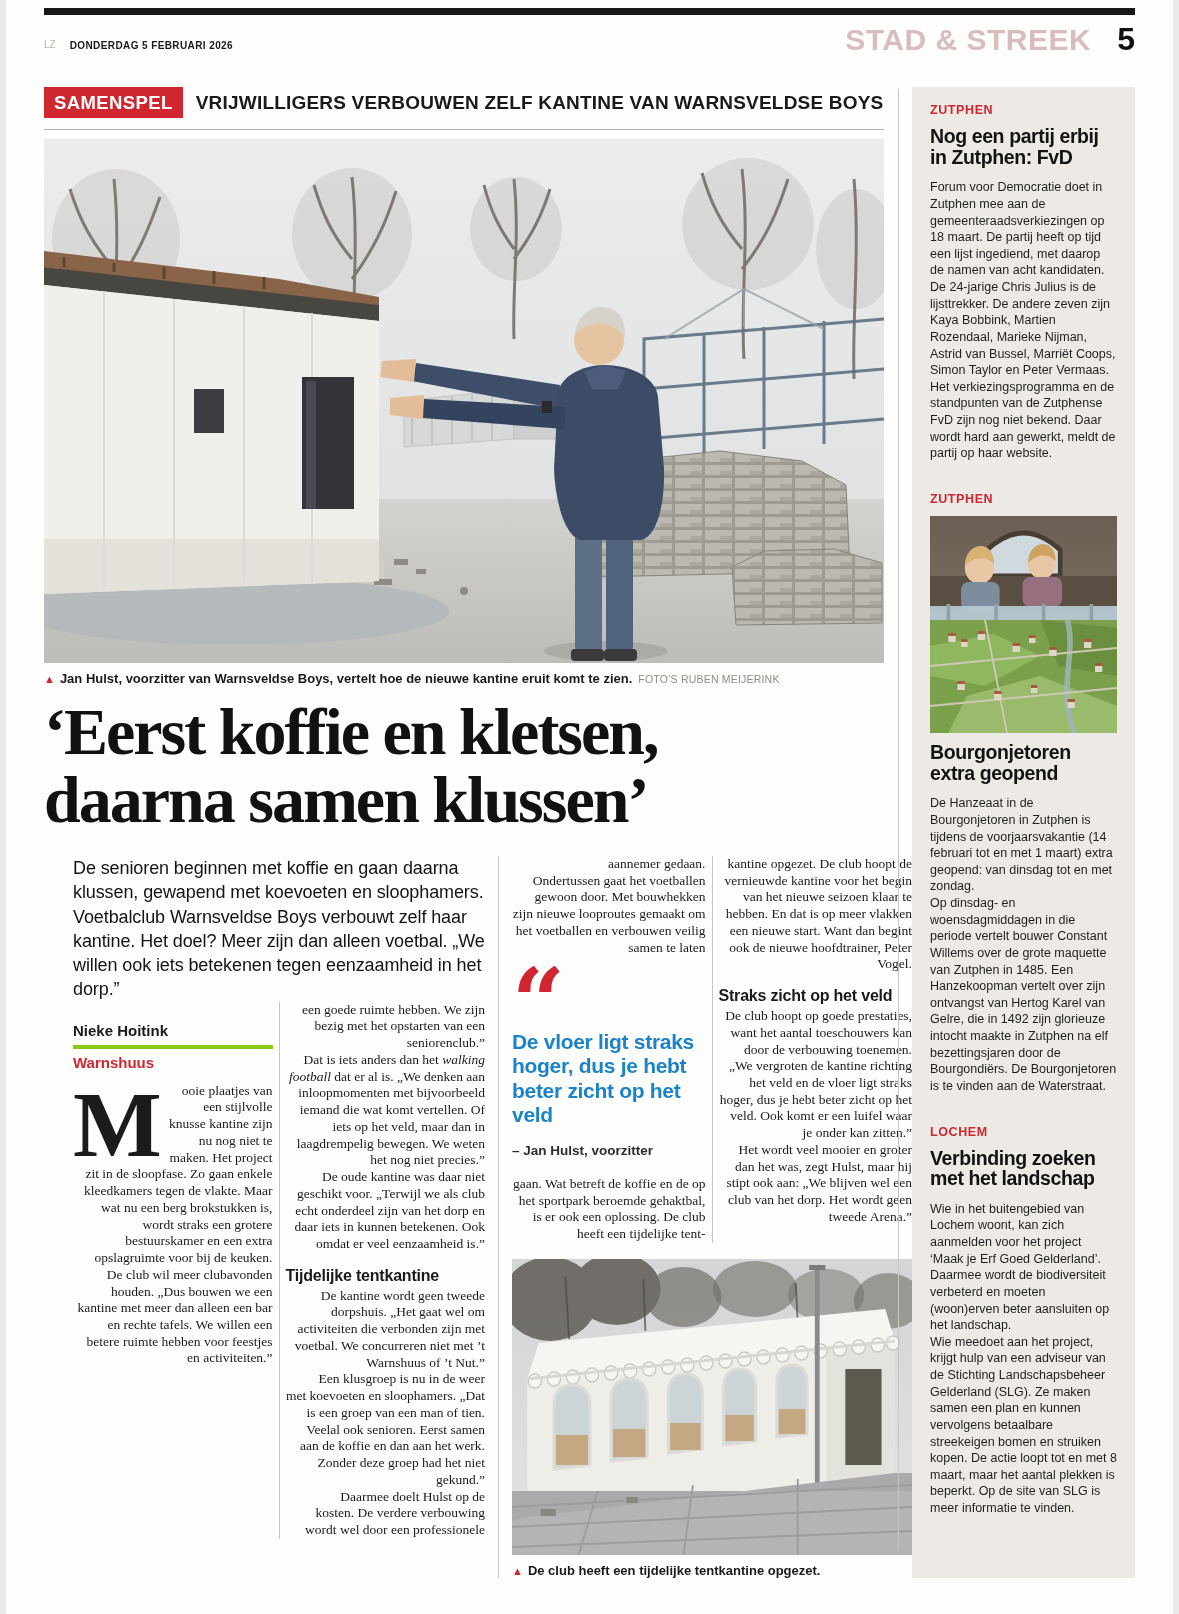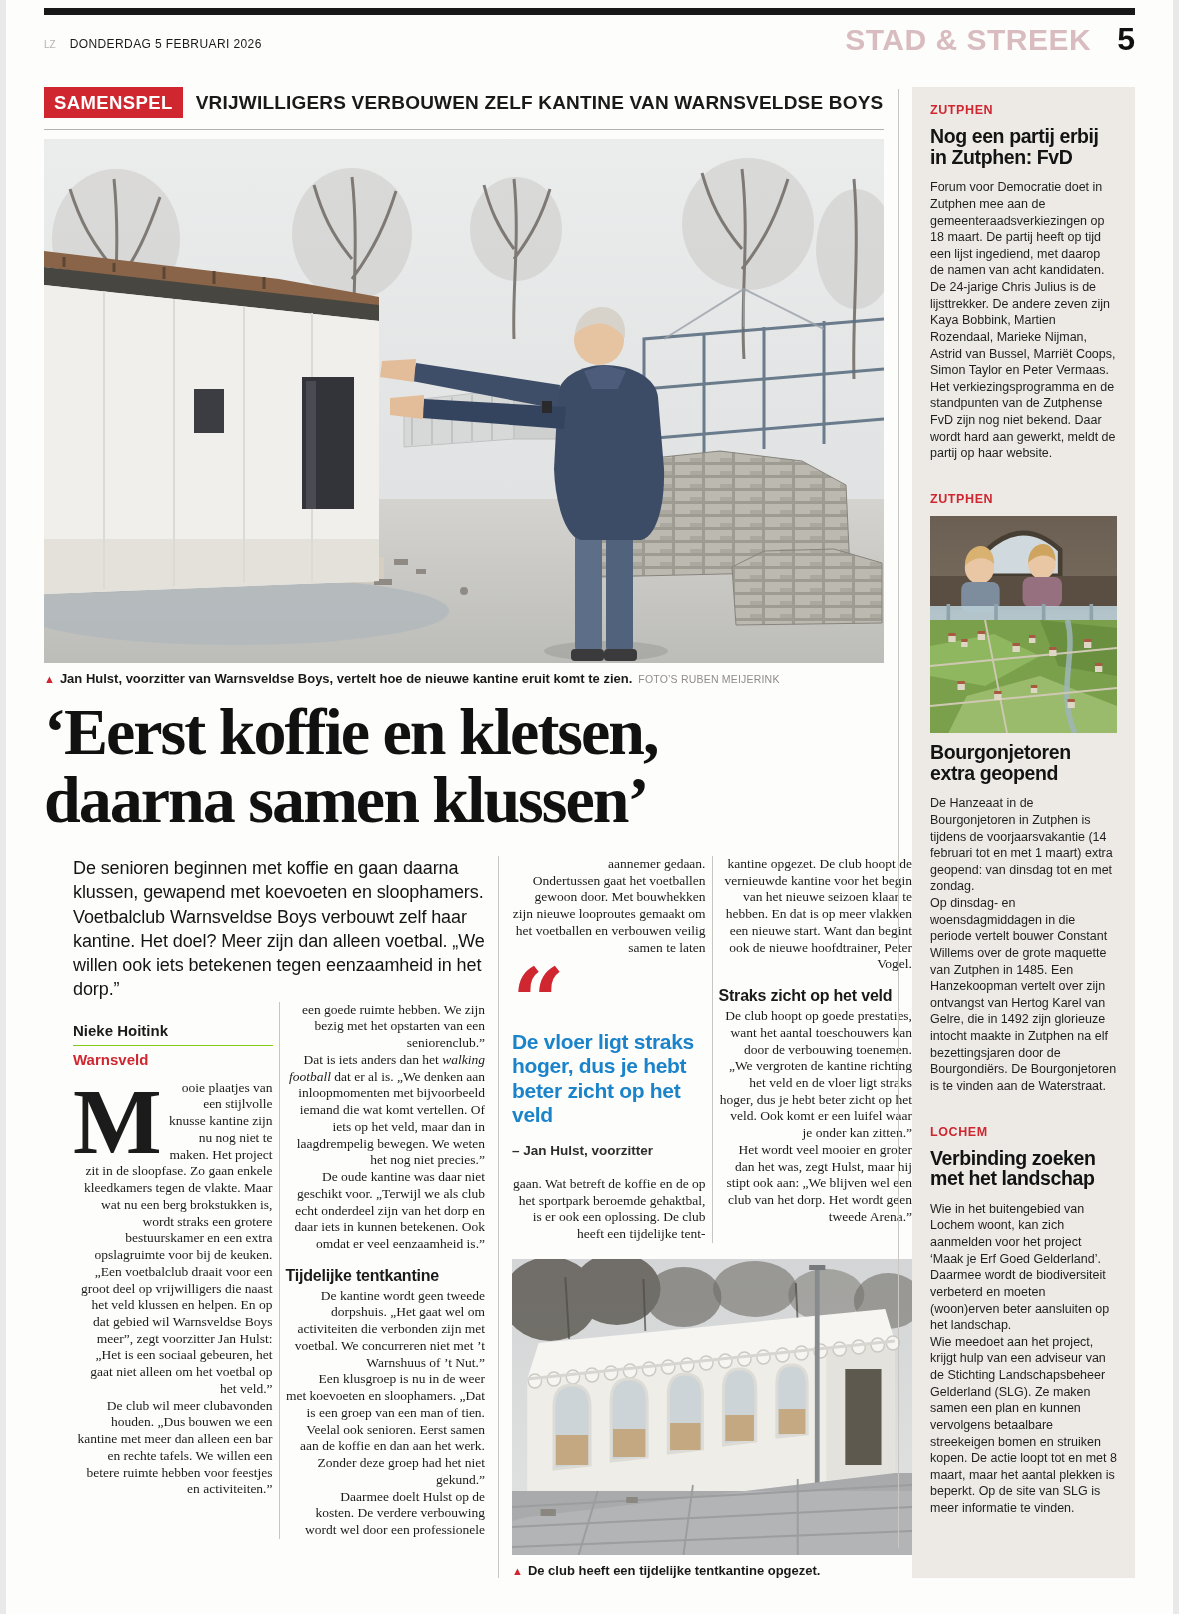--- a/index.html
+++ b/index.html
@@ -3,21 +3,21 @@
 <meta charset="utf-8">
 <style>
   html,body{margin:0;padding:0;background:#e9e9e9;}
   .page{position:relative;width:1167px;height:1614px;margin:0 auto;background:#fdfdfc;
         box-sizing:border-box;padding:8px 38px 0;overflow:hidden;
         font-family:"Liberation Sans",sans-serif;color:#1a1a1a;}
   
   .topbar{height:7px;background:#181818;}
   .header-row{display:flex;align-items:flex-end;padding:8px 0 4px;}
   .edition{color:#b7b2ac;font-size:10px;margin-right:14px;padding-bottom:5px;}
-  .pdate{font-size:12px;font-weight:normal;letter-spacing:.4px;padding-bottom:4px;}
+  .pdate{font-size:10px;font-weight:bold;letter-spacing:.4px;padding-bottom:4px;}
   .section{margin-left:auto;font-size:30px;font-weight:bold;color:#d9bcbf;letter-spacing:.5px;line-height:1;}
   .pagenum{font-size:32px;font-weight:bold;color:#101010;margin-left:26px;line-height:1;}
   
   .content{display:flex;margin-top:28px;}
   .main-col{width:840px;flex:none;}
   .content-divider{width:1px;background:#c9c5c0;flex:none;margin:2px 13px 30px 14px;}
   .sidebar{flex:1;background:#edeae6;padding:16px 18px 18px;box-sizing:border-box;min-height:1460px;}
   
   .kicker-row{display:flex;align-items:center;gap:13px;padding-bottom:11px;border-bottom:1px solid #b5b1ac;text-align:center;}
   .kicker-label{background:#cf2630;color:#fff;font-weight:bold;font-size:18.5px;padding:5px 10px 4px;letter-spacing:.4px;flex:none;}
@@ -29,21 +29,21 @@
   .caption .credit{font-weight:normal;color:#908c87;font-size:10.5px;margin-left:6px;letter-spacing:.2px;}
   
   .headline{font-family:"Liberation Serif",serif;font-weight:bold;font-size:66px;line-height:1.03;
             letter-spacing:-2px;color:#111;margin-top:12px;}
   .body-area{display:flex;margin-top:22px;margin-left:29px;}
   .half{width:412px;flex:none;}
   .half.right{width:400px;}
   .vrule{width:1px;background:#c9c5c0;flex:none;margin:0 6px;}
   .vrule.mid{margin:0 13px;}
   .standfirst{font-size:18px;line-height:1.35;letter-spacing:-.1px;color:#141414;}
-  .byline{font-size:15px;font-weight:bold;margin-top:20px;padding-bottom:6px;border-bottom:1px solid #84cc16;}
+  .byline{font-size:15px;font-weight:bold;margin-top:20px;padding-bottom:6px;border-bottom:4px solid #84cc16;}
   .dateline{color:#cf2630;font-weight:bold;font-size:15px;padding:5px 0 12px;}
   
   .twocol{display:flex;}
   .bcol{flex:1;min-width:0;}
   .body-text p{margin:0;font-family:"Liberation Serif",serif;font-size:13.5px;line-height:1.24;color:#1b1b1b;
                text-align:right;}
   .body-text p.ind{text-indent:13px;}
   .subhead{font-size:16px;font-weight:bold;letter-spacing:-.2px;margin:14px 0 3px;}
   .dropcap{float:left;font-weight:bold;font-size:94px;line-height:.78;margin:5px 9px 0 0;letter-spacing:-3px;}
   .cols12{margin-top:0;}
@@ -186,23 +186,22 @@
         <div>daarna samen klussen’</div>
       </div>
 
       <div class="body-area">
 
         <div class="half">
           <div class="standfirst">De senioren beginnen met koffie en gaan daarna klussen, gewapend met koevoeten en sloophamers. Voetbalclub Warnsveldse Boys verbouwt zelf haar kantine. Het doel? Meer zijn dan alleen voetbal. „We willen ook iets betekenen tegen eenzaamheid in het dorp.”</div>
           <div class="twocol cols12">
             <div class="bcol body-text">
               <div class="byline">Nieke Hoitink</div>
-              <div class="dateline">Warnsveld</div>
+              <div class="dateline">Warnshuus</div>
               <p><span class="dropcap">M</span><span>ooie plaatjes van een stijlvolle knusse kantine zijn nu nog niet te maken. Het project zit in de sloopfase. Zo gaan enkele kleedkamers tegen de vlakte. Maar wat nu een berg brokstukken is, wordt straks een grotere bestuurskamer en een extra opslagruimte voor bij de keuken.</span></p>
-              <p class="ind">„Een voetbalclub draait voor een groot deel op vrijwilligers die naast het veld klussen en helpen. En op dat gebied wil Warnsveldse Boys meer”, zegt voorzitter Jan Hulst: „Het is een sociaal gebeuren, het gaat niet alleen om het voetbal op het veld.”</p>
               <p class="ind">De club wil meer clubavonden houden. „Dus bouwen we een kantine met meer dan alleen een bar en rechte tafels. We willen een betere ruimte hebben voor feestjes en activiteiten.”</p>
             </div>
             <div class="vrule"></div>
             <div class="bcol body-text">
               <p>een goede ruimte hebben. We zijn bezig met het opstarten van een seniorenclub.”</p>
               <p class="ind"><span>Dat is iets anders dan het </span><i>walking football</i><span> dat er al is. „We denken aan inloopmomenten met bijvoorbeeld iemand die wat komt vertellen. Of iets op het veld, maar dan in laagdrempelig bewegen. We weten het nog niet precies.”</span></p>
               <p class="ind">De oude kantine was daar niet geschikt voor. „Terwijl we als club echt onderdeel zijn van het dorp en daar iets in kunnen betekenen. Ook omdat er veel eenzaamheid is.”</p>
               <div class="subhead">Tijdelijke tentkantine</div>
               <p>De kantine wordt geen tweede dorpshuis. „Het gaat wel om activiteiten die verbonden zijn met voetbal. We concurreren niet met ’t Warnshuus of ’t Nut.”</p>
               <p class="ind">Een klusgroep is nu in de weer met koevoeten en sloophamers. „Dat is een groep van een man of tien. Veelal ook senioren. Eerst samen aan de koffie en dan aan het werk. Zonder deze groep had het niet gekund.”</p>

